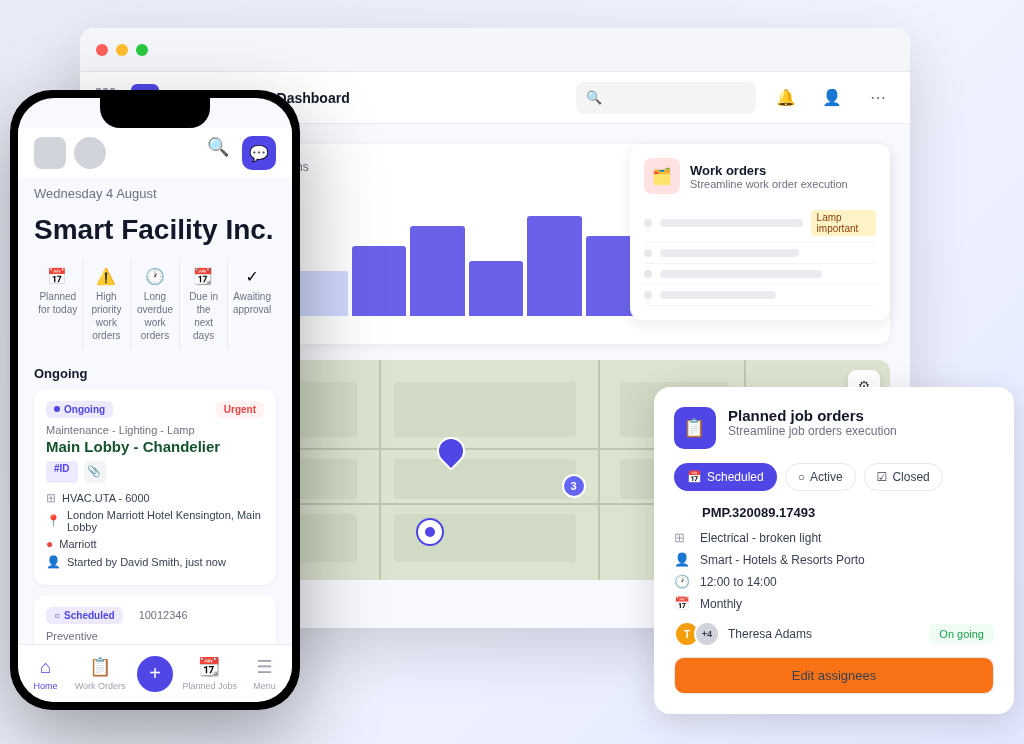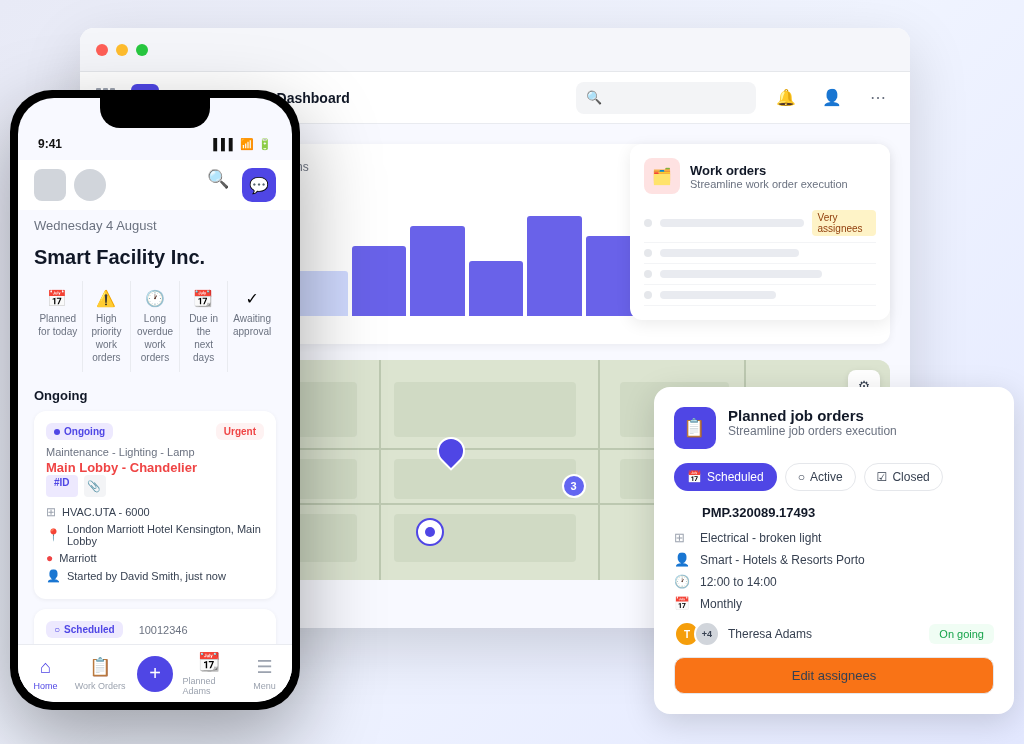--- a/index.html
+++ b/index.html
@@ -252,21 +252,21 @@
     }
     .phone-avatar { width: 32px; height: 32px; border-radius: 8px; background: #d1d5db; }
     .phone-topbar-icons { display: flex; gap: 12px; font-size: 18px; color: #374151; }
     .chat-icon-btn {
       width: 34px; height: 34px; background: #4f46e5; border-radius: 10px;
       display: flex; align-items: center; justify-content: center;
       color: #fff; font-size: 16px;
     }
 
     .phone-date { font-size: 13px; color: #6b7280; margin-bottom: 12px; padding-top: 8px; }
-    .phone-company { font-size: 20px; font-weight: 700; color: #111827; margin-bottom: 12px; line-height: 1.2; }
+    .phone-company { font-size: 28px; font-weight: 700; color: #111827; margin-bottom: 12px; line-height: 1.2; }
 
     .quick-stats {
       display: flex; gap: 0;
       margin-bottom: 16px;
     }
     .stat-item {
       flex: 1; text-align: center;
       padding: 8px 4px;
       border-right: 1px solid #e9ebf0;
     }
@@ -292,21 +292,21 @@
       font-size: 10px; font-weight: 600; padding: 3px 8px; border-radius: 6px;
       display: flex; align-items: center; gap: 4px;
     }
     .status-dot { width: 6px; height: 6px; border-radius: 50%; background: #4f46e5; }
     .badge-urgent {
       background: #fef2f2; color: #ef4444;
       font-size: 10px; font-weight: 600; padding: 3px 8px; border-radius: 6px;
       margin-left: auto;
     }
     .job-subtitle { font-size: 11px; color: #6b7280; margin-bottom: 2px; }
-    .job-title { font-size: 13px; font-weight: 600; color: #ef4444; margin-bottom: 0; }
+    .job-title { font-size: 15px; font-weight: 600; color: #14532d; margin-bottom: 6px; }
     .tag-row { display: flex; gap: 6px; margin-bottom: 8px; }
     .tag-id { background: #ede9fe; color: #4f46e5; font-size: 10px; padding: 2px 8px; border-radius: 4px; font-weight: 600; }
     .tag-icon-btn { width: 22px; height: 22px; border-radius: 4px; background: #f3f4f6; display: flex; align-items: center; justify-content: center; font-size: 11px; }
     .job-detail { font-size: 11px; color: #374151; display: flex; align-items: center; gap: 6px; margin-bottom: 4px; }
     .detail-icon { color: #9ca3af; font-size: 12px; }
 
     .status-scheduled {
       background: #ede9fe; color: #4f46e5;
       font-size: 10px; font-weight: 600; padding: 3px 8px; border-radius: 6px;
       display: flex; align-items: center; gap: 4px;
@@ -506,21 +506,21 @@
         <div class="wo-header">
           <div class="wo-icon">🗂️</div>
           <div>
             <div class="wo-title">Work orders</div>
             <div class="wo-subtitle">Streamline work order execution</div>
           </div>
         </div>
         <div class="wo-item">
           <div class="wo-item-dot"></div>
           <div style="width:80%;height:8px;background:#e9ebf0;border-radius:4px;"></div>
-          <span class="badge-important">Very assignees</span>
+          <span class="badge-important">Lamp important</span>
         </div>
         <div class="wo-item">
           <div class="wo-item-dot"></div>
           <div style="width:60%;height:8px;background:#e9ebf0;border-radius:4px;"></div>
         </div>
         <div class="wo-item">
           <div class="wo-item-dot"></div>
           <div style="width:70%;height:8px;background:#e9ebf0;border-radius:4px;"></div>
         </div>
         <div class="wo-item">
@@ -529,28 +529,20 @@
         </div>
       </div>
     </div>
   </div>
 </div>
 
 <div class="phone-frame">
   <div class="phone-screen">
     <div class="phone-notch"></div>
 
-    <div class="phone-status-bar">
-      <span>9:41</span>
-      <div class="status-icons">
-        <span>▌▌▌</span>
-        <span>📶</span>
-        <span>🔋</span>
-      </div>
-    </div>
 
     <div class="phone-topbar">
       <div style="display:flex;gap:8px;align-items:center;">
         <div class="phone-avatar"></div>
         <div class="phone-avatar" style="border-radius:50%;"></div>
       </div>
       <div class="phone-topbar-icons">
         <span>🔍</span>
         <div class="chat-icon-btn">💬</div>
       </div>
@@ -639,21 +631,21 @@
       </div>
       <div class="nav-item">
         <span class="nav-icon">📋</span>
         <span>Work Orders</span>
       </div>
       <div class="nav-item">
         <div class="nav-add">+</div>
       </div>
       <div class="nav-item">
         <span class="nav-icon">📆</span>
-        <span>Planned Adams</span>
+        <span>Planned Jobs</span>
       </div>
       <div class="nav-item">
         <span class="nav-icon">☰</span>
         <span>Menu</span>
       </div>
     </div>
   </div>
 </div>
 
 <div class="pjo-card">

